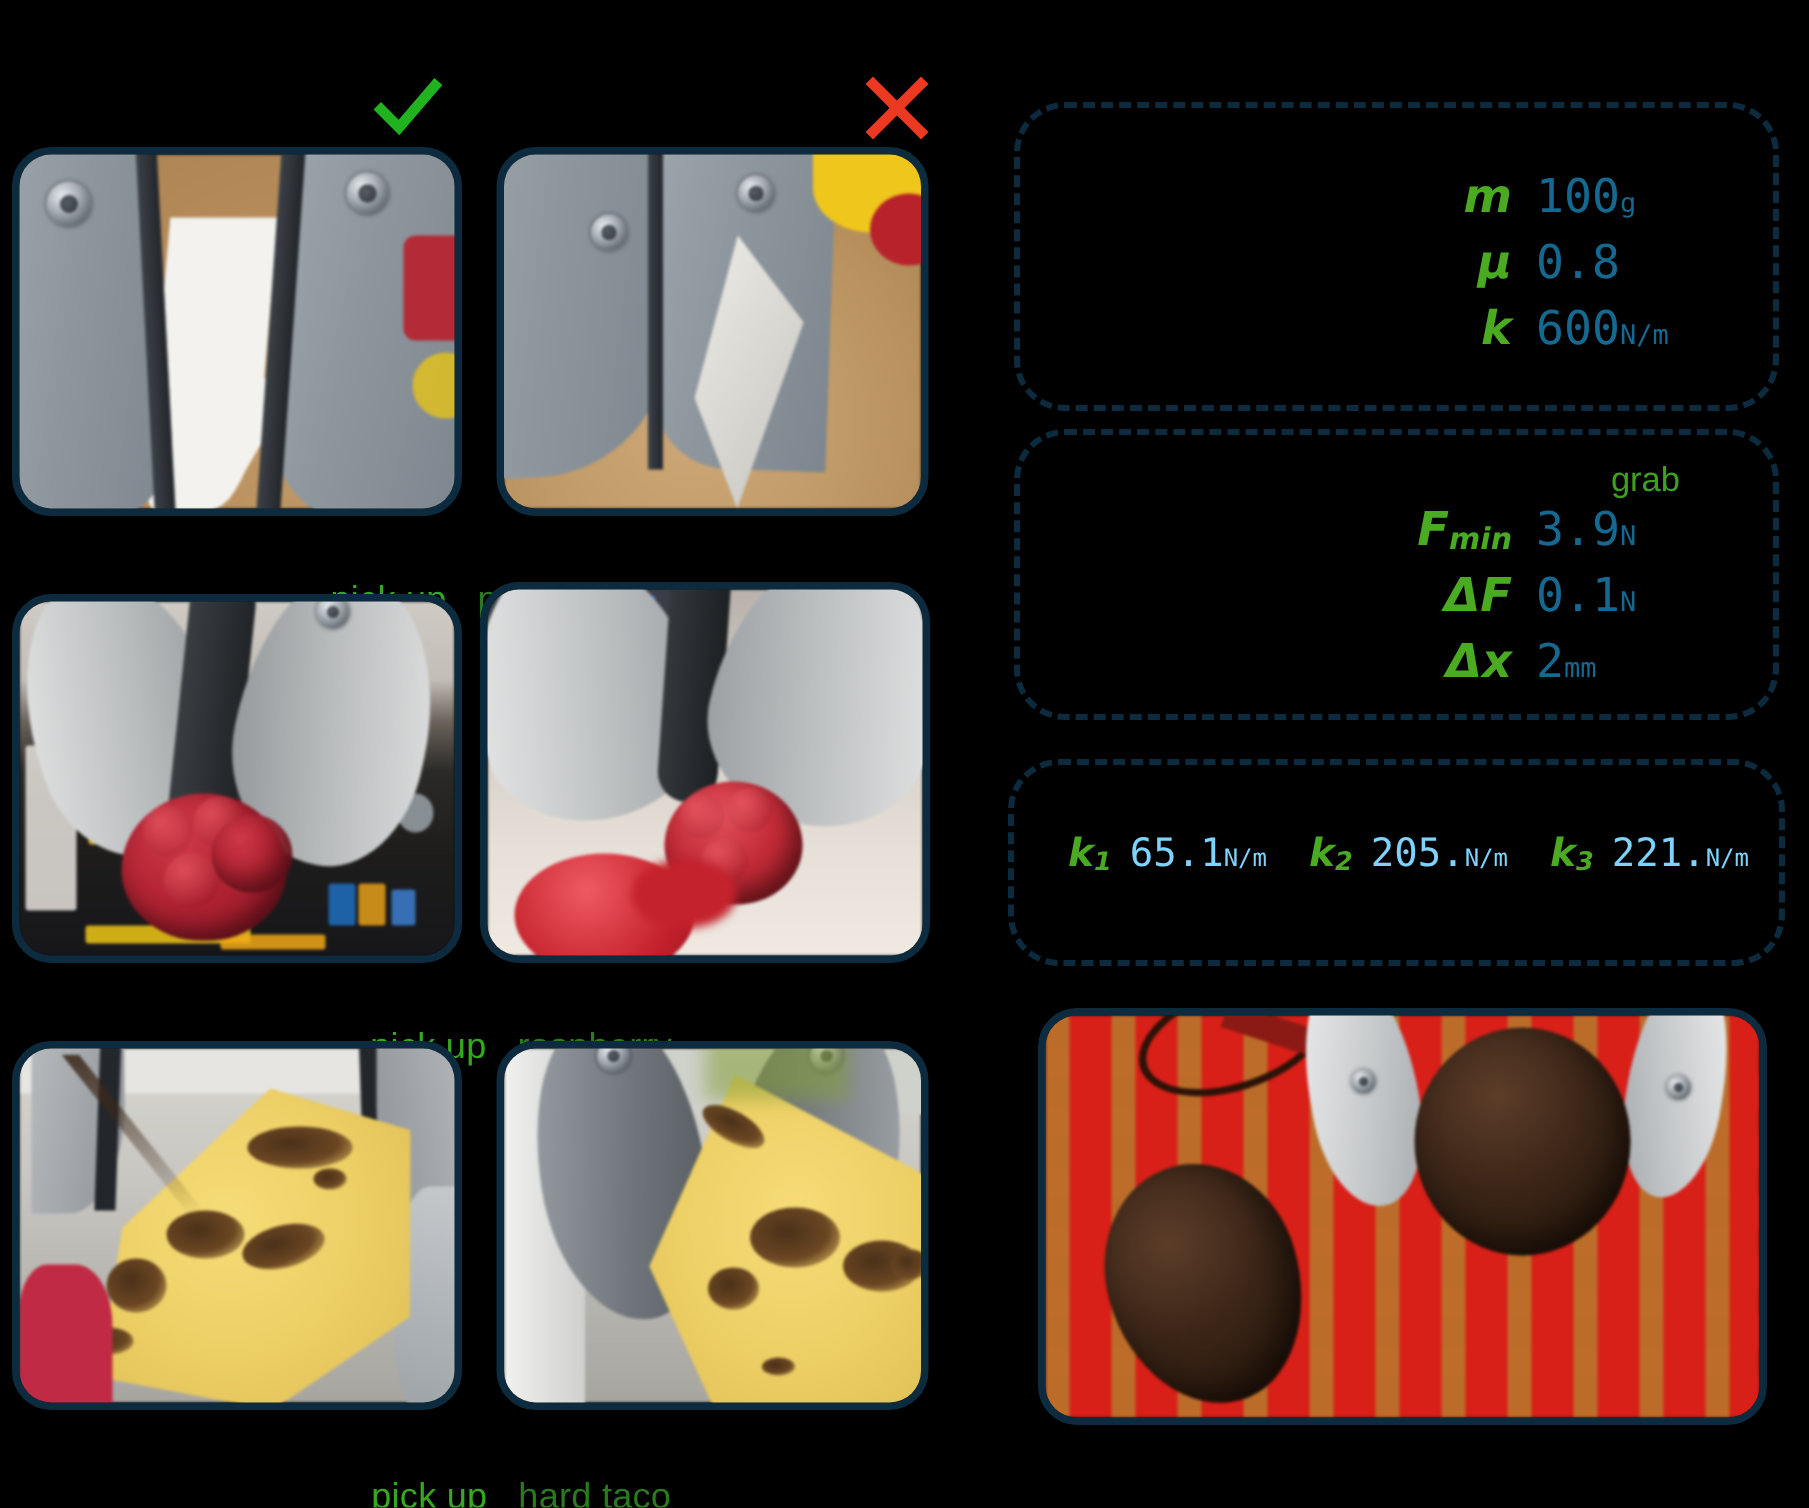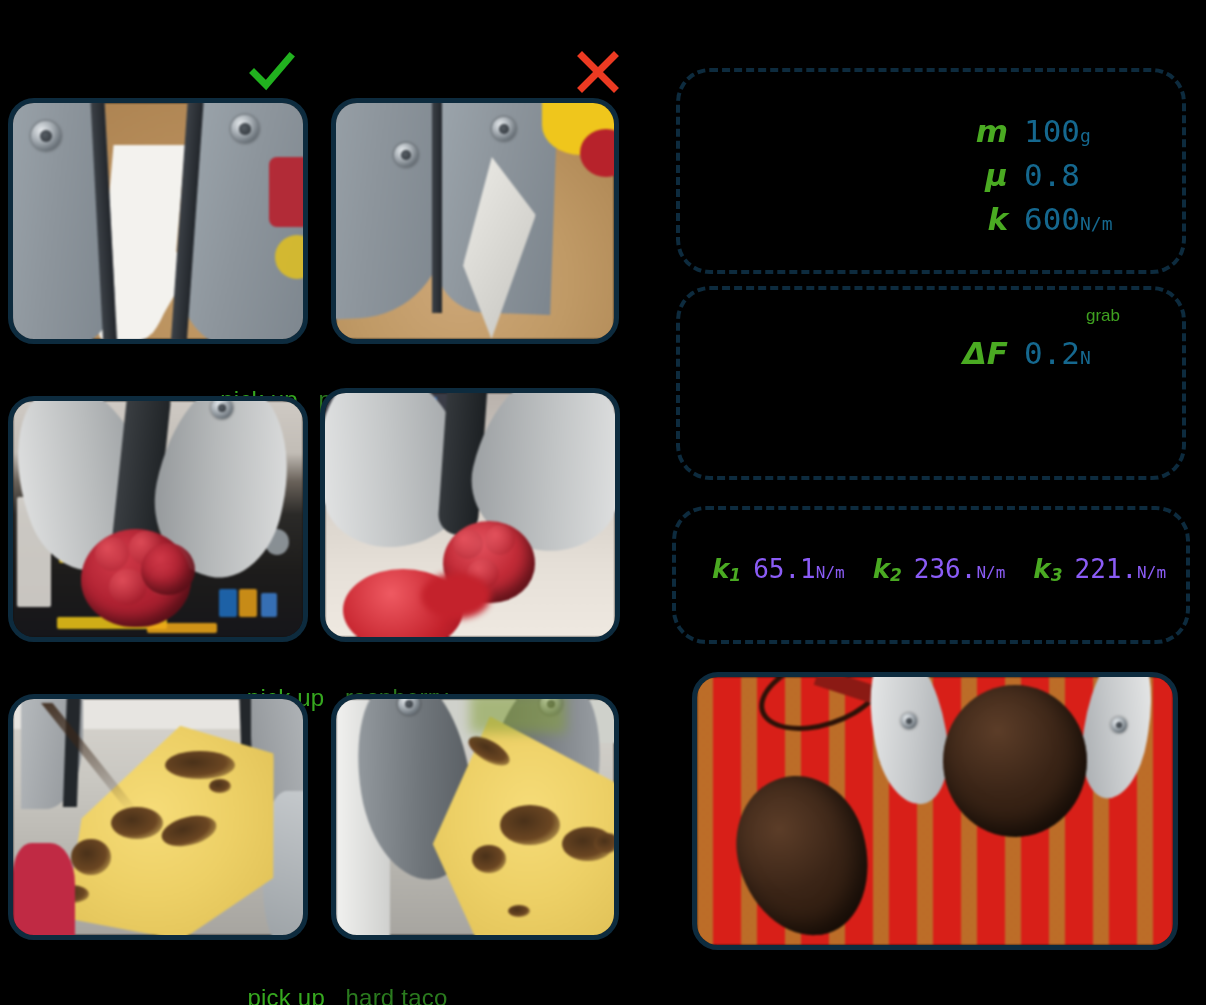--- a/index.html
+++ b/index.html
@@ -83,40 +83,40 @@
     line-height: 1;
     width: 132px;
     text-align: left;
   }
   .val .unit { font-size: 18px; }
 
   .grab-label {
     position: absolute;
     color: #3fa020;
     font-family: "Liberation Sans", sans-serif;
-    font-size: 17px;
+    font-size: 23px;
   }
 
   .k-row {
     position: absolute;
     display: flex; align-items: baseline;
     left: 36px; top: 46px;
     gap: 0;
   }
   .k-item { display: flex; align-items: baseline; margin-right: 28px; }
   .k-sym {
     color: #4aaa22;
     font-family: "DejaVu Sans", sans-serif;
     font-style: italic; font-weight: bold;
     font-size: 26px; line-height: 1;
     margin-right: 12px;
   }
   .k-sym .sub { font-size: 17px; vertical-align: -3px; }
   .k-val {
-    color: #8b5cf6;
+    color: #7dd3fc;
     font-family: "DejaVu Sans Mono", monospace;
     font-size: 26px; line-height: 1;
   }
   .k-val .unit { font-size: 16px; }
 
   
   .blurwrap { position:absolute; inset:0; filter: blur(1.1px); }
 
   
   .bg-wood { position:absolute; inset:0;
@@ -367,41 +367,49 @@
           <span class="val"><span>600</span><span class="unit">N/m</span></span>
         </div>
 
       </div>
     </div>
 
     <div class="param-box" style="left:28px; top:286px; width:510px; height:194px;">
       <div class="grab-label" style="right:62px; top:16px;">grab</div>
       <div class="rows" style="top:48px;">
 
+        <div class="prow">
+          <span class="sym"><span>F</span><span class="sub">min</span></span>
+          <span class="val"><span>3.9</span><span class="unit">N</span></span>
+        </div>
 
         <div class="prow">
           <span class="sym">ΔF</span>
-          <span class="val"><span>0.2</span><span class="unit">N</span></span>
-        </div>
-
+          <span class="val"><span>0.1</span><span class="unit">N</span></span>
+        </div>
+
+        <div class="prow">
+          <span class="sym">Δx</span>
+          <span class="val"><span>2</span><span class="unit">mm</span></span>
+        </div>
 
       </div>
     </div>
 
     <div class="param-box" style="left:24px; top:506px; width:518px; height:138px;">
       <div class="k-row">
 
         <div class="k-item">
           <span class="k-sym"><span>k</span><span class="sub">1</span></span>
           <span class="k-val"><span>65.1</span><span class="unit">N/m</span></span>
         </div>
 
         <div class="k-item">
           <span class="k-sym"><span>k</span><span class="sub">2</span></span>
-          <span class="k-val"><span>236.</span><span class="unit">N/m</span></span>
+          <span class="k-val"><span>205.</span><span class="unit">N/m</span></span>
         </div>
 
         <div class="k-item">
           <span class="k-sym"><span>k</span><span class="sub">3</span></span>
           <span class="k-val"><span>221.</span><span class="unit">N/m</span></span>
         </div>
 
       </div>
     </div>
 

